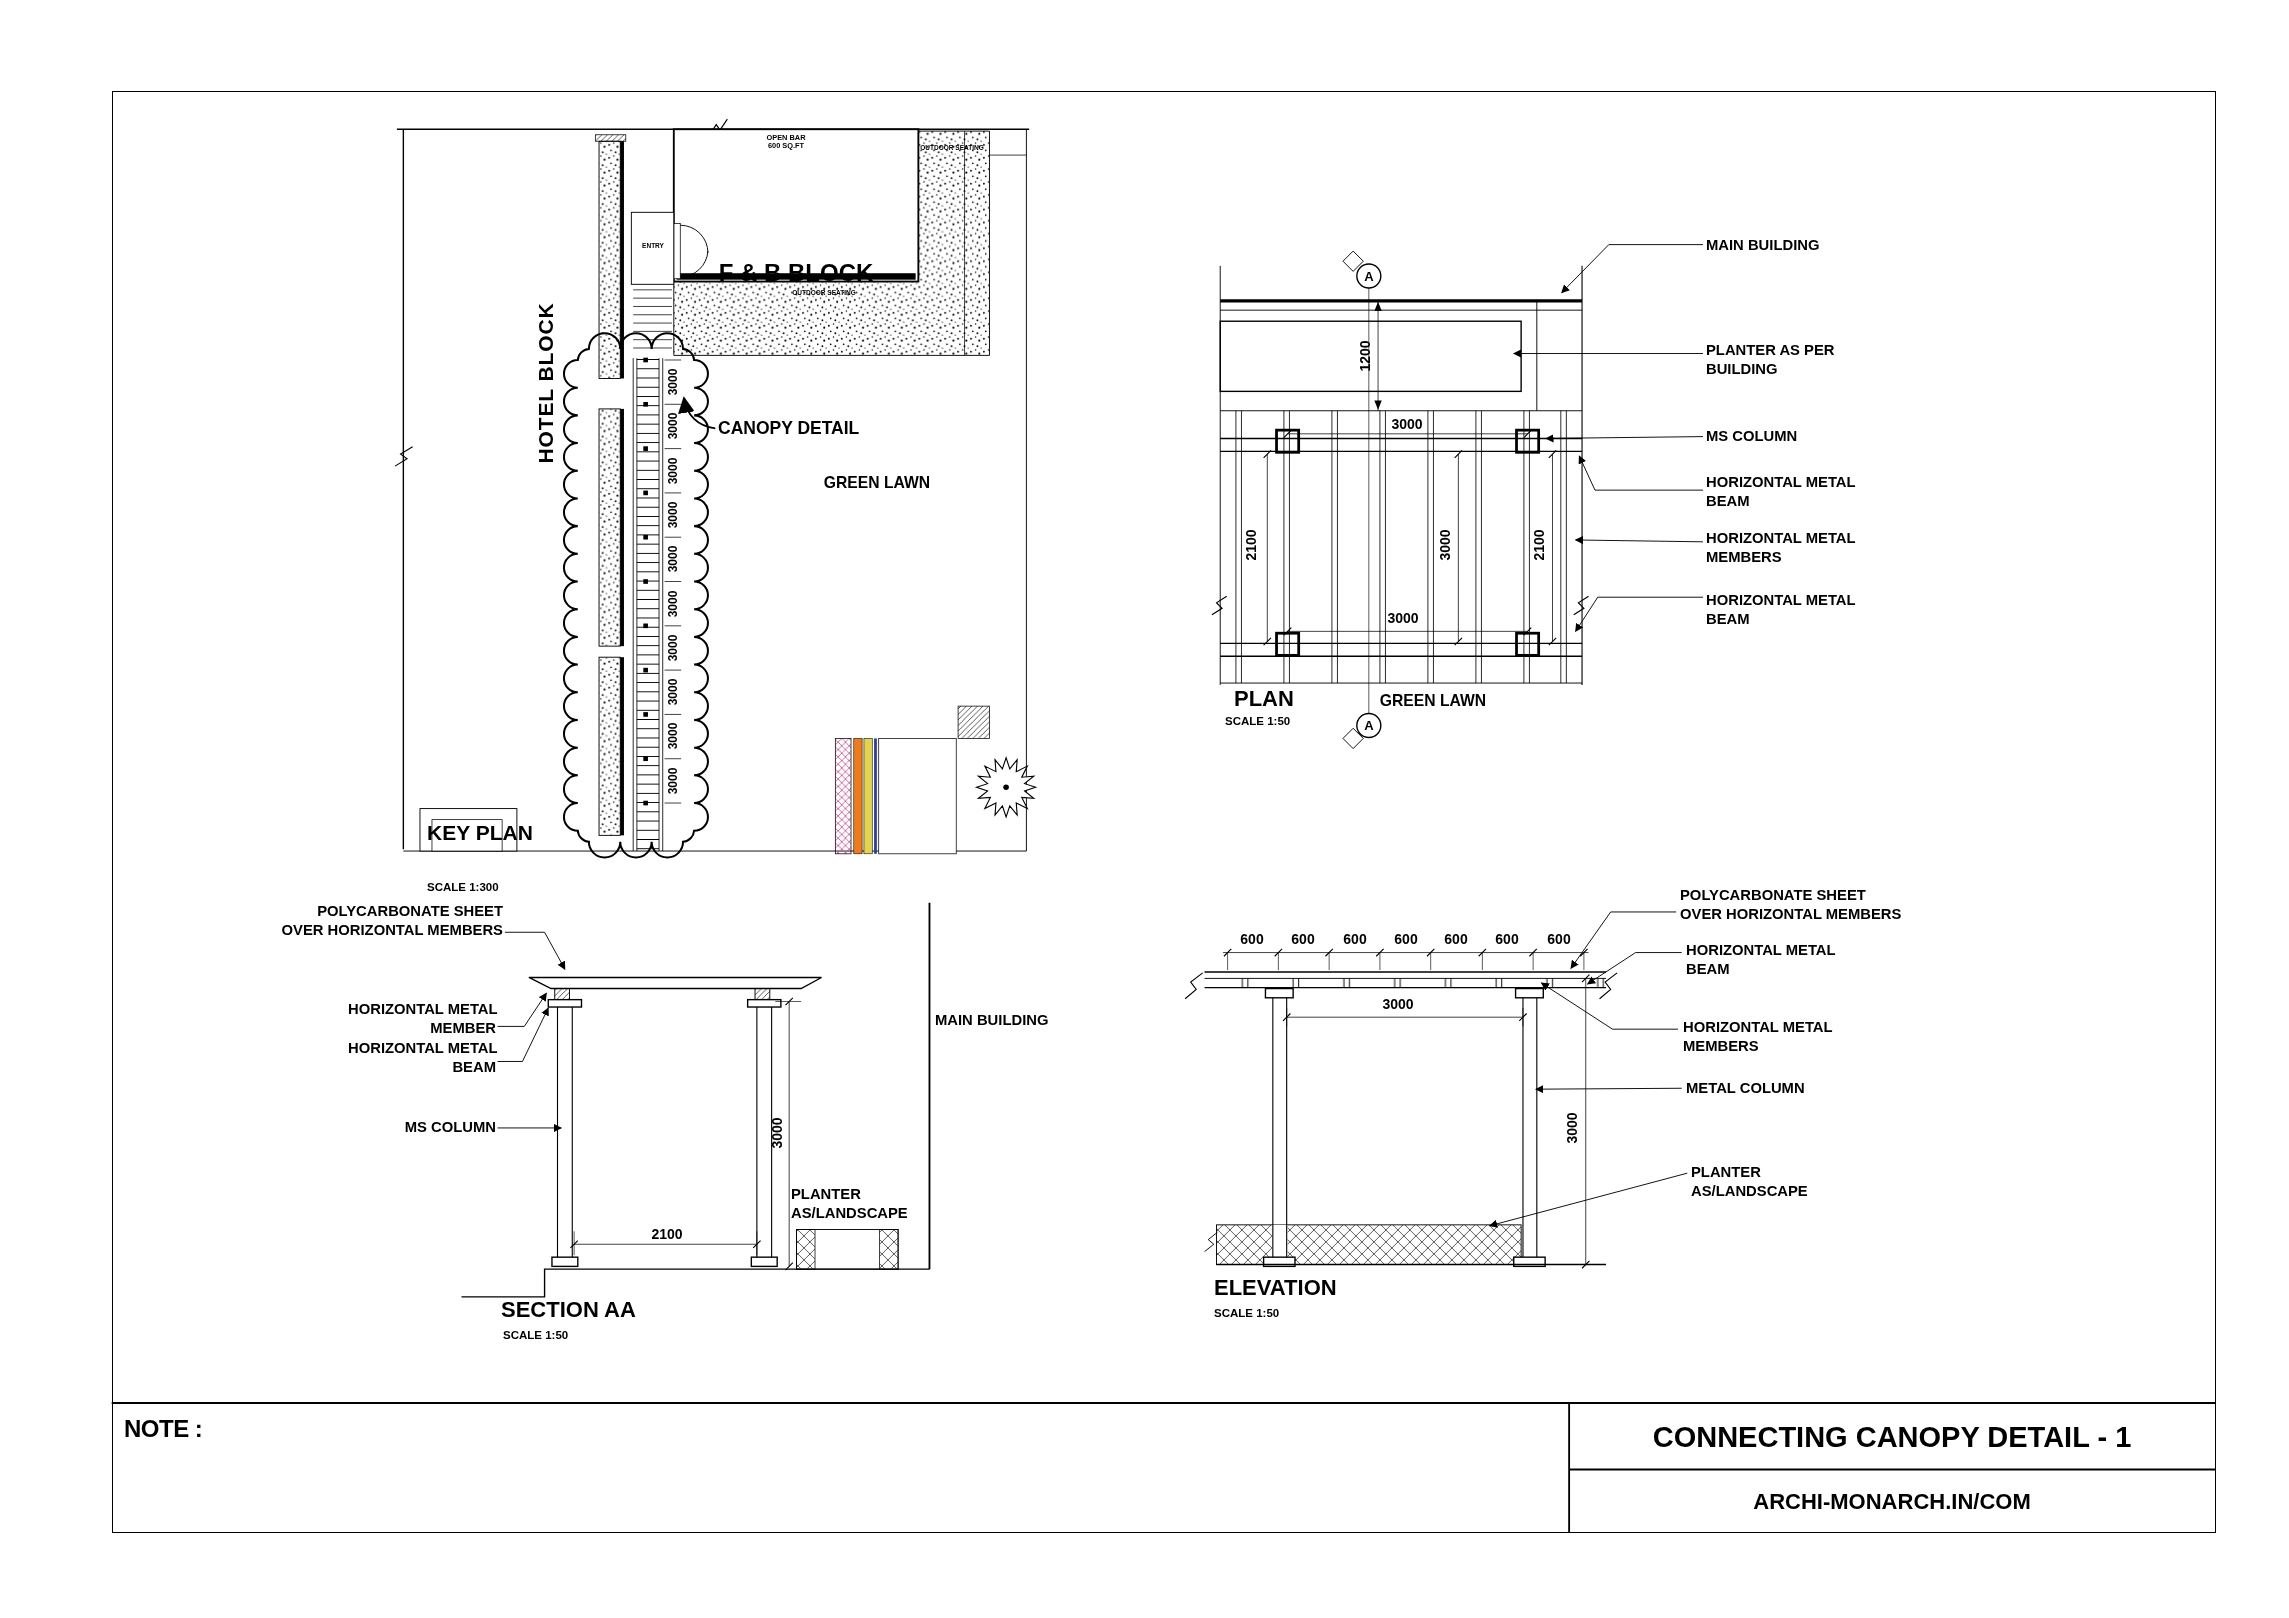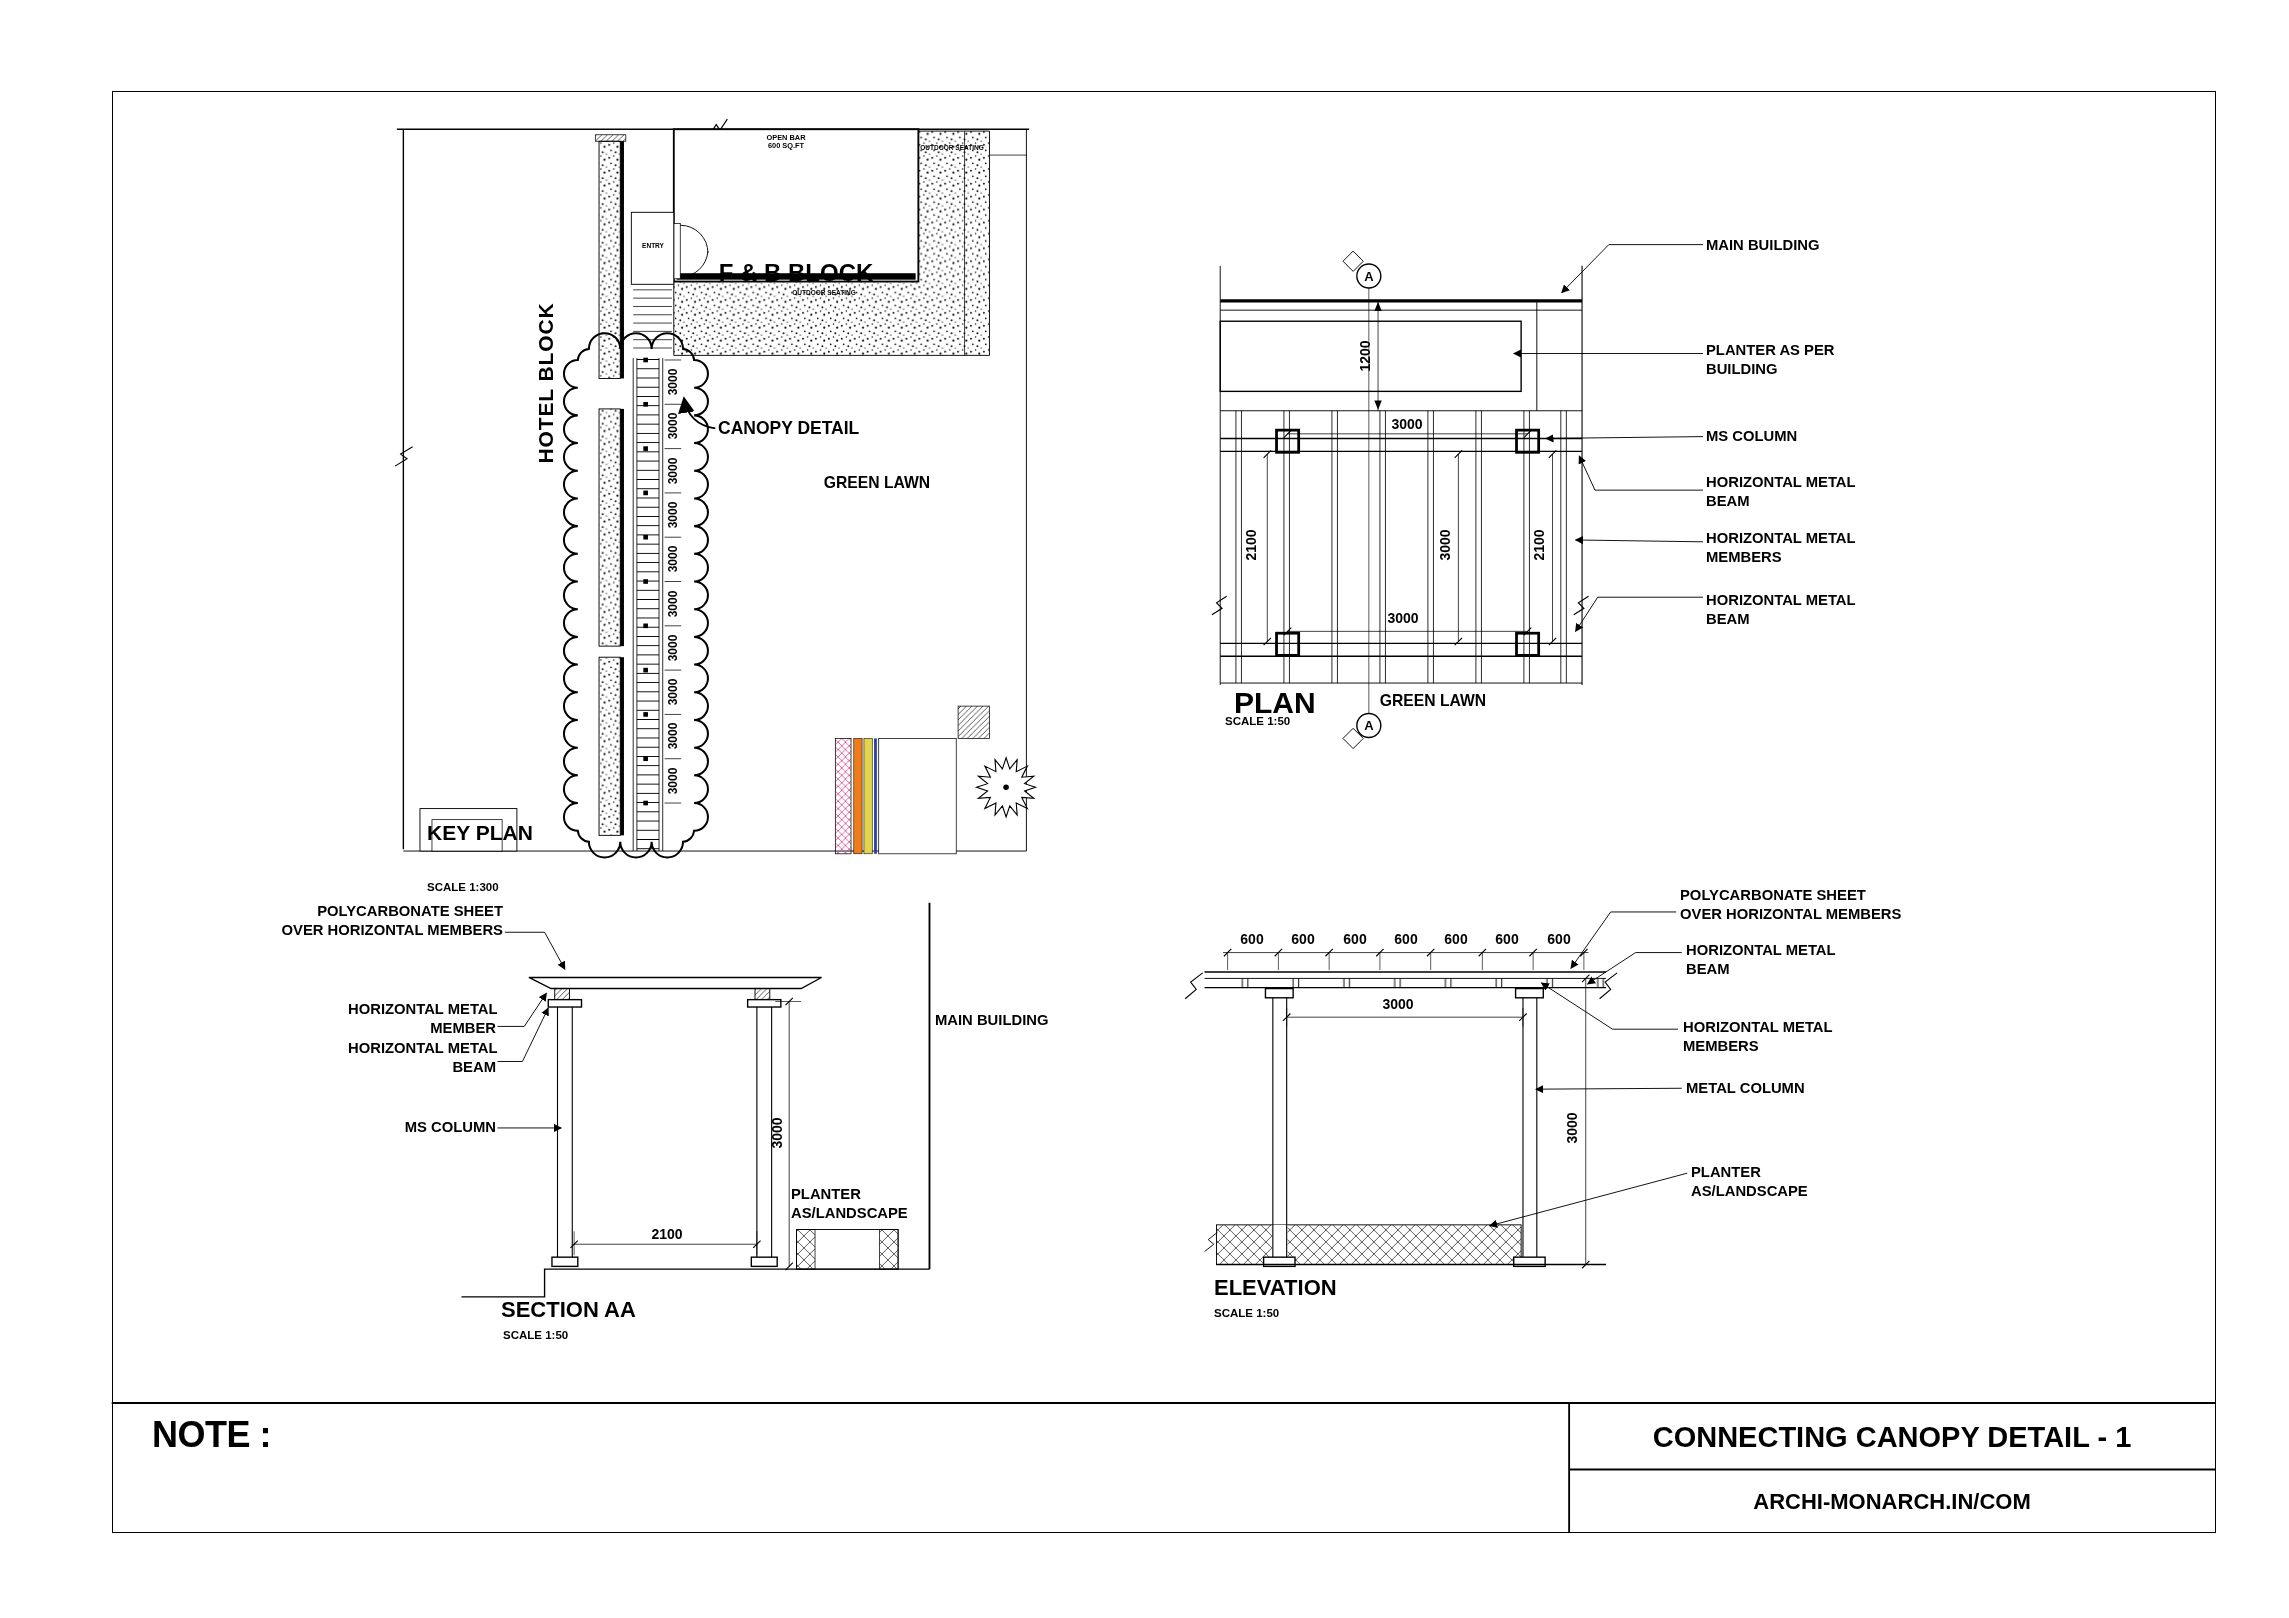--- a/index.html
+++ b/index.html
@@ -287,21 +287,21 @@
   <div class="t" style="left:427px;top:882px;font-size:11.5px">SCALE 1:300</div>
 
   <div class="t c" style="left:1369px;top:276px;font-size:13px">A</div>
   <div class="t c" style="left:1369px;top:725px;font-size:13px">A</div>
   <div class="t v" style="left:1365px;top:356px;font-size:14px">1200</div>
   <div class="t c" style="left:1407px;top:424px;font-size:14px">3000</div>
   <div class="t c" style="left:1403px;top:618px;font-size:14px">3000</div>
   <div class="t v" style="left:1251px;top:545px;font-size:14px">2100</div>
   <div class="t v" style="left:1445px;top:545px;font-size:14px">3000</div>
   <div class="t v" style="left:1539px;top:545px;font-size:14px">2100</div>
-  <div class="t" style="left:1234px;top:688px;font-size:30px">PLAN</div>
+  <div class="t" style="left:1234px;top:688px;font-size:22px">PLAN</div>
   <div class="t" style="left:1225px;top:716px;font-size:11.5px">SCALE 1:50</div>
   <div class="t c" style="left:1433px;top:701px;font-size:15.7px">GREEN LAWN</div>
   <div class="t" style="left:1706px;top:238px;font-size:14.8px">MAIN BUILDING</div>
   <div class="t ml" style="left:1706px;top:341px;font-size:14.8px">
     <span>PLANTER AS PER</span>
       <span>BUILDING</span>
   </div>
   <div class="t" style="left:1706px;top:429px;font-size:14.8px">MS COLUMN</div>
   <div class="t ml" style="left:1706px;top:473px;font-size:14.8px">
     <span>HORIZONTAL METAL</span>
@@ -361,18 +361,18 @@
       <span>MEMBERS</span>
   </div>
   <div class="t" style="left:1686px;top:1081px;font-size:14.8px">METAL COLUMN</div>
   <div class="t ml" style="left:1691px;top:1163px;font-size:14.8px">
     <span>PLANTER</span>
       <span>AS/LANDSCAPE</span>
   </div>
   <div class="t" style="left:1214px;top:1277px;font-size:22px">ELEVATION</div>
   <div class="t" style="left:1214px;top:1308px;font-size:11.5px">SCALE 1:50</div>
 
-  <div class="t" style="left:152px;top:1417px;font-size:36px;letter-spacing:-0.5px">NOTE :</div>
+  <div class="t" style="left:124px;top:1417px;font-size:24px;letter-spacing:-0.5px">NOTE :</div>
   <div class="t c" style="left:1892px;top:1437px;font-size:29px">CONNECTING CANOPY DETAIL - 1</div>
   <div class="t c" style="left:1892px;top:1502px;font-size:22px">ARCHI-MONARCH.IN/COM</div>
 
 </div>
 
 
 </body></html>

